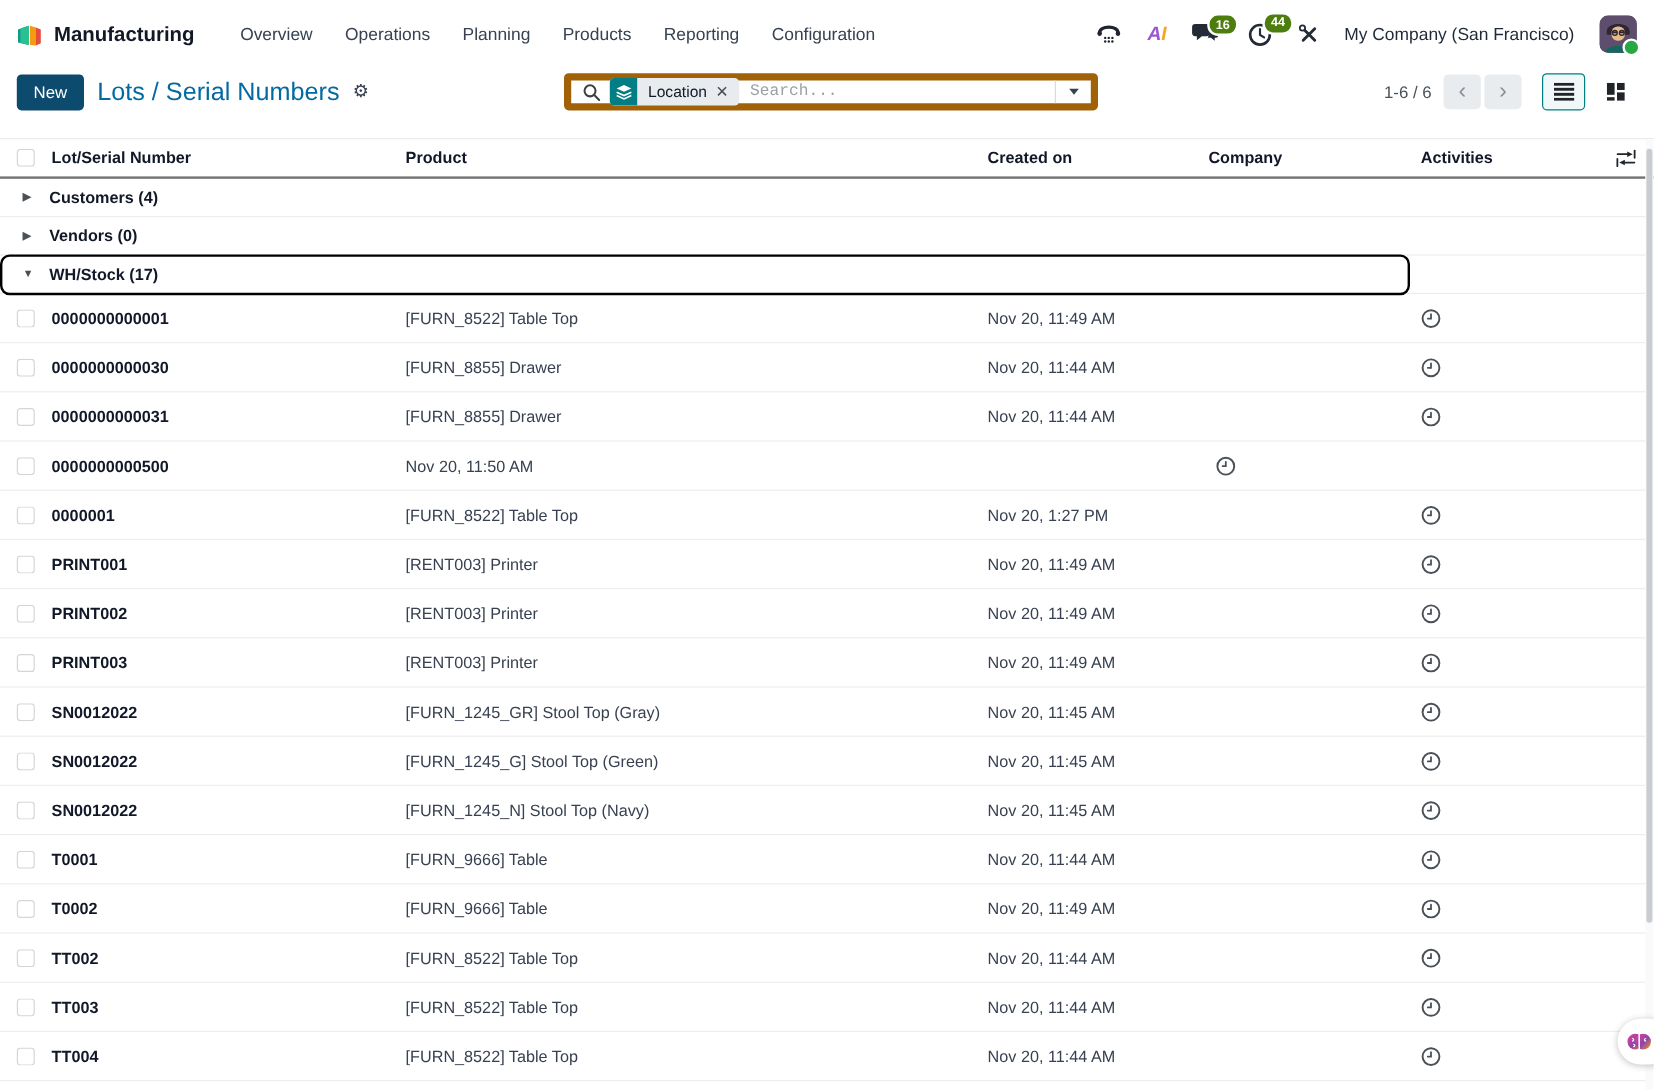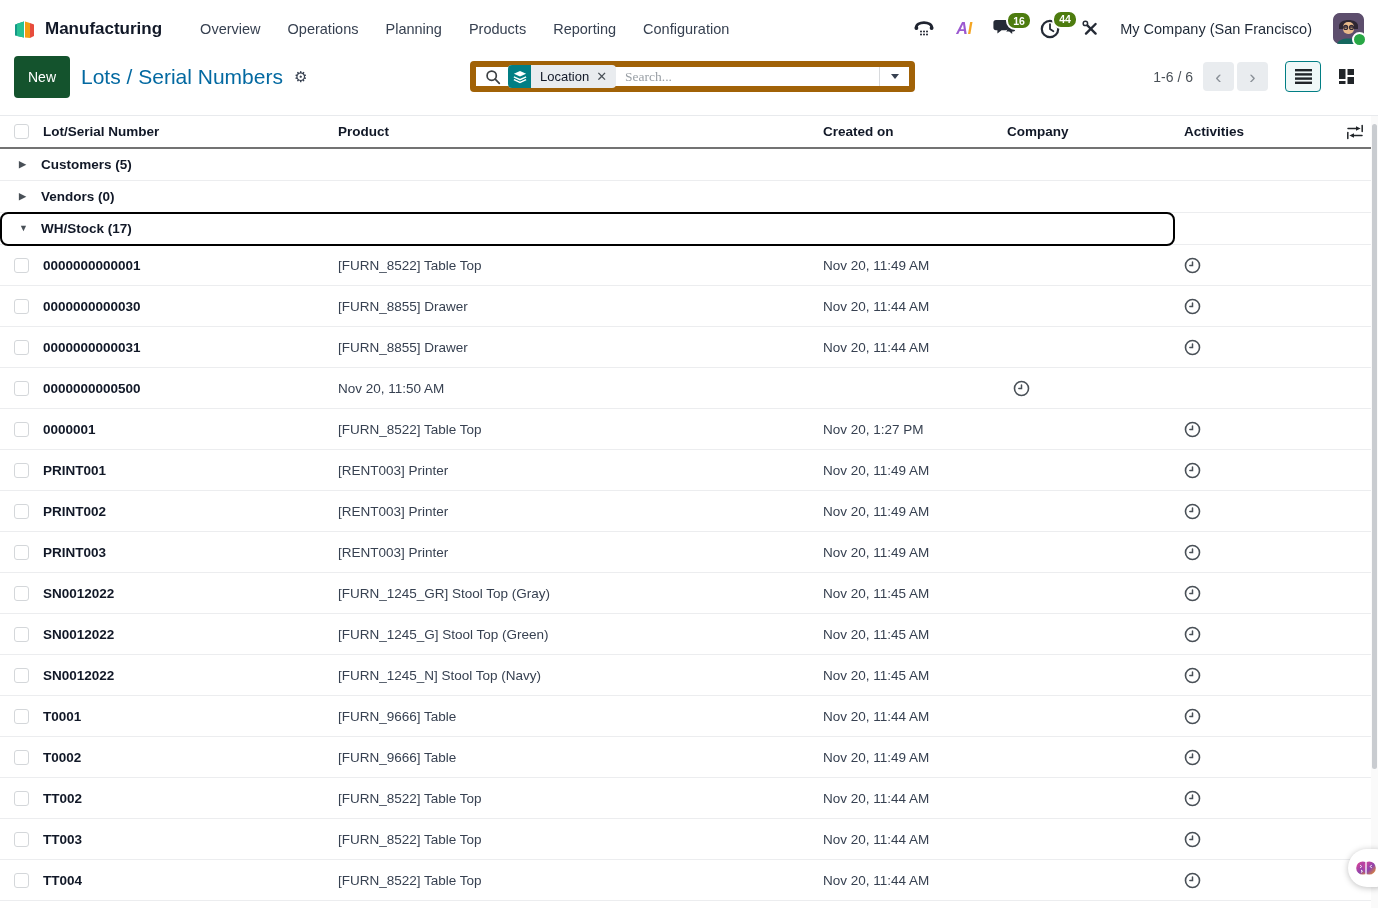--- a/index.html
+++ b/index.html
@@ -21,31 +21,31 @@
          padding:1.5px 5px;border-radius:9px;border:2px solid #fff;line-height:1.15;}
   .ai-glyph{font-size:16px;font-weight:700;font-style:italic;letter-spacing:0px;}
   .ai-a{color:#9b59d0;} .ai-i{color:#f5a623;}
   .company{font-size:14.5px;color:#1f2937;white-space:nowrap;}
   .avatar{width:31px;height:31px;border-radius:7px;background:#5d4e6d;position:relative;}
   .status-dot{position:absolute;right:-3px;bottom:-3px;width:11px;height:11px;border-radius:50%;
               background:#28a745;border:2px solid #fff;}
   
   .control-panel{height:39px;display:flex;align-items:center;padding:0 14px;margin-bottom:19px;}
   .cp-left{display:flex;align-items:center;gap:11px;width:456px;box-sizing:border-box;}
-  .btn-new{background:#14532d;color:#fff;border:none;border-radius:4px;height:42px;padding:4px 14px;
+  .btn-new{background:#0c4a6e;color:#fff;border:none;border-radius:4px;height:30px;padding:4px 14px;
            font-size:14px;font-family:inherit;cursor:pointer;}
   .title{font-size:21px;font-weight:400;color:#0369a1;margin:0;white-space:nowrap;}
   .gear{font-size:15px;color:#374151;cursor:pointer;line-height:1;}
   .cp-search{width:445px;height:31px;border:6px solid #a16207;border-radius:4px;display:flex;align-items:center;
              gap:7px;padding-left:9px;box-sizing:border-box;}
   .facet{display:flex;align-items:center;background:#e9ecef;border-radius:4px;height:23px;overflow:hidden;}
   .facet-icon{width:23px;height:23px;background:#017e84;display:flex;align-items:center;justify-content:center;}
   .facet-label{font-size:13px;color:#111827;padding:0 7px 0 9px;}
   .facet-close{font-size:13px;color:#495057;padding-right:9px;cursor:pointer;}
-  .search-input{border:none;outline:none;flex:1;font-size:13.5px;font-family:Liberation Serif, serif;color:#111827;background:transparent;min-width:0;}
+  .search-input{border:none;outline:none;flex:1;font-size:13.5px;font-family:Liberation Mono, monospace;color:#111827;background:transparent;min-width:0;}
   .search-input::placeholder{color:#9aa0a6;}
   .search-caret{width:29px;align-self:stretch;border-left:1px solid #d8dadd;display:flex;align-items:center;justify-content:center;cursor:pointer;}
   .tri-down{width:0;height:0;border-left:4.5px solid transparent;border-right:4.5px solid transparent;border-top:5.5px solid #374151;}
   .cp-right{margin-left:auto;display:flex;align-items:center;}
   .pager-text{font-size:14px;color:#495057;margin-right:10px;white-space:nowrap;}
   .pager-btn{width:31px;height:29px;border:none;background:#e9ecef;border-radius:4px;color:#8a9097;font-size:19px;
              display:flex;align-items:center;justify-content:center;font-family:inherit;cursor:pointer;line-height:1;}
   .pager-btn + .pager-btn{margin-left:3px;}
   .switcher{display:flex;gap:7px;margin-left:17px;}
   .view-btn{width:36px;height:31px;border-radius:4px;display:flex;align-items:center;justify-content:center;
@@ -226,21 +226,21 @@
           <line x1="1.8" y1="8.5" x2="1.8" y2="14.5"></line>
         </g>
         <path d="M10 2.2 14.6 4.5 10 6.8z" fill="#212529"></path>
         <path d="M8 9.2 3.4 11.5 8 13.8z" fill="#212529"></path>
       </svg>
     </div>
   </div>
   <div id="rows">
       <div class="group-row">
         <span class="caret">▶</span>
-        <span>Customers (5)</span>
+        <span>Customers (4)</span>
       </div>
       <div class="group-row">
         <span class="caret">▶</span>
         <span>Vendors (0)</span>
       </div>
       <div class="group-row focused">
         <span class="caret">▼</span>
         <span>WH/Stock (17)</span>
       </div>
       <div class="row data-row">

